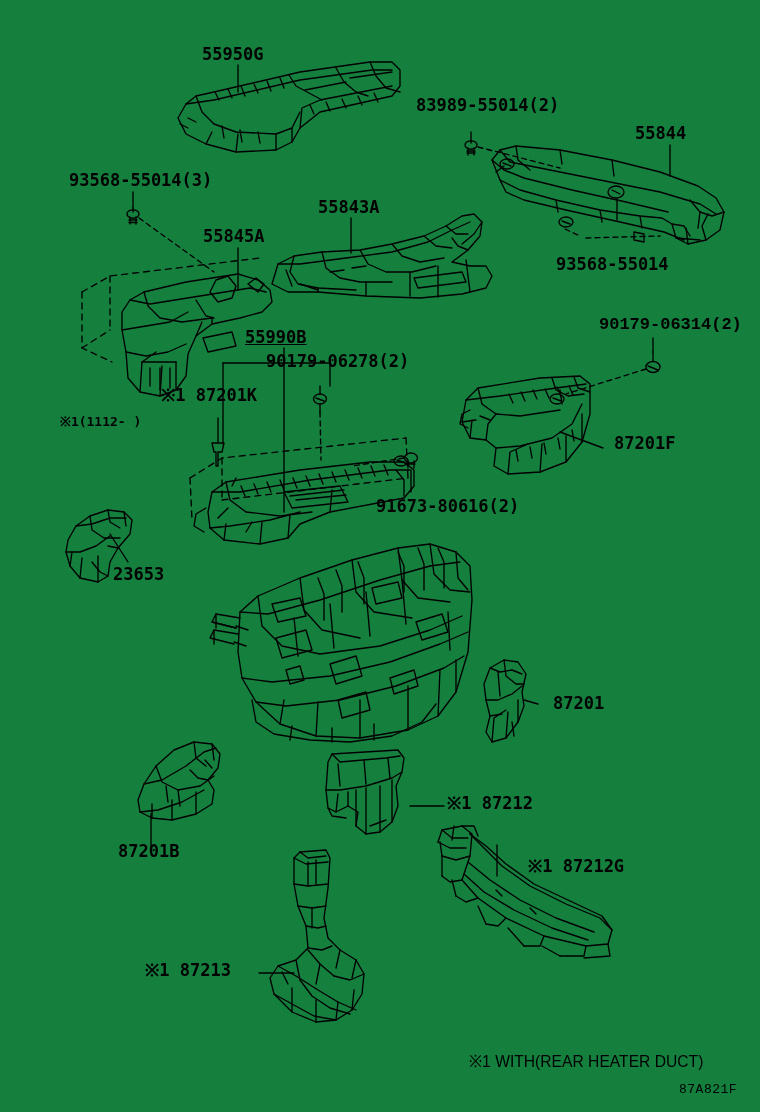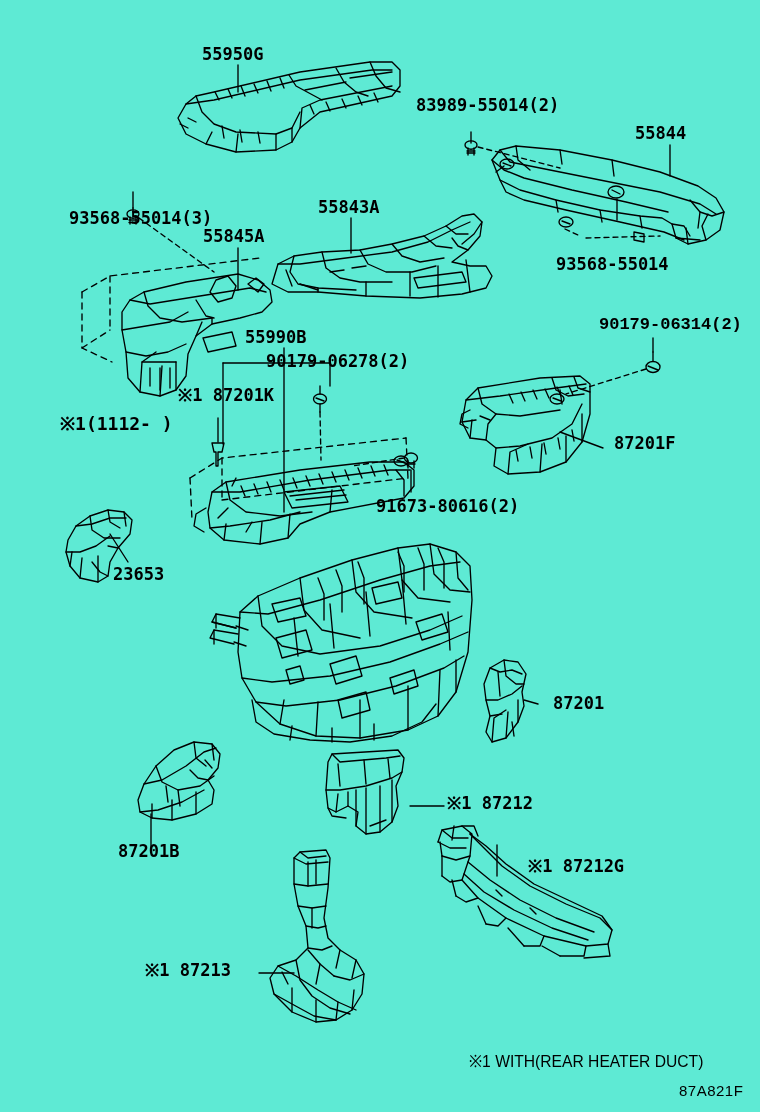--- a/index.html
+++ b/index.html
@@ -5,52 +5,52 @@
 <style>
   html,body{margin:0;padding:0;background:#ffffff;}
   body{
     font-family:"DejaVu Sans Mono", monospace;
     color:#000;
   }
   #sheet{
     position:relative;
     width:760px;
     height:1112px;
-    background:#5eead4;
+    background:#15803d;
     overflow:hidden;
   }
   
   .lbl{
     position:absolute;
     font-family:"DejaVu Sans Mono", monospace;
     font-weight:bold;
     font-size:17px;
     letter-spacing:0px;
     color:#000;
     white-space:nowrap;
     line-height:1;
     -webkit-font-smoothing:none;
   }
-  .lbl.sm{ font-size:18px; }
+  .lbl.sm{ font-size:13px; }
   
   .note{
     position:absolute;
     font-family:"Liberation Sans", sans-serif;
     font-weight:normal;
     font-size:17px;
     color:#000;
     white-space:nowrap;
     line-height:1;
     transform:scaleX(0.92);
     transform-origin:left center;
   }
   .figcode{
     position:absolute;
-    font-family:Liberation Sans, sans-serif;
-    font-size:15px;
+    font-family:Liberation Mono, monospace;
+    font-size:13px;
     color:#000;
     white-space:nowrap;
     letter-spacing:0.5px;
   }
   .svglayer{
     position:absolute;
     left:0; top:0;
     width:760px;
     height:1112px;
     pointer-events:none;
@@ -491,41 +491,41 @@
       <path d="M356 960 L352 978"></path>
       <path d="M282 972 L288 984"></path>
     </g>
     <path d="M259 973 L294 973"></path>
 
   </svg>
   </div>
 
   <div class="lbl" style="left:202px; top:46px;">55950G</div>
 
-  <div class="lbl" style="left:69px; top:172px;margin-top:38px;">93568-55014(3)</div>
+  <div class="lbl" style="left:69px; top:172px;">93568-55014(3)</div>
 
   <div class="lbl" style="left:416px; top:97px;">83989-55014(2)</div>
 
   <div class="lbl" style="left:635px; top:125px;">55844</div>
 
   <div class="lbl" style="left:556px; top:256px;">93568-55014</div>
 
   <div class="lbl" style="left:318px; top:199px;">55843A</div>
 
   <div class="lbl" style="left:203px; top:228px;">55845A</div>
 
-  <div class="lbl" style="left:245px; top:329px;">55990B</div>
+  <div class="lbl" style="left:245px; top:329px;text-decoration:underline;">55990B</div>
 
   <div class="lbl" style="left:266px; top:353px;">90179-06278(2)</div>
 
   <div class="lbl" style="left:599px; top:316px;font-family:Liberation Mono, monospace;">90179-06314(2)</div>
 
   <div class="lbl" style="left:376px; top:498px;">91673-80616(2)</div>
 
-  <div class="lbl" style="left:178px; top:387px;">※1 87201K</div>
+  <div class="lbl" style="left:161px; top:387px;">※1 87201K</div>
 
   <div class="lbl" style="left:614px; top:435px;">87201F</div>
 
   <div class="lbl" style="left:113px; top:566px;">23653</div>
 
   <div class="lbl" style="left:553px; top:695px;">87201</div>
 
   <div class="lbl" style="left:118px; top:843px;">87201B</div>
 
   <div class="lbl" style="left:447px; top:795px;">※1 87212</div>

